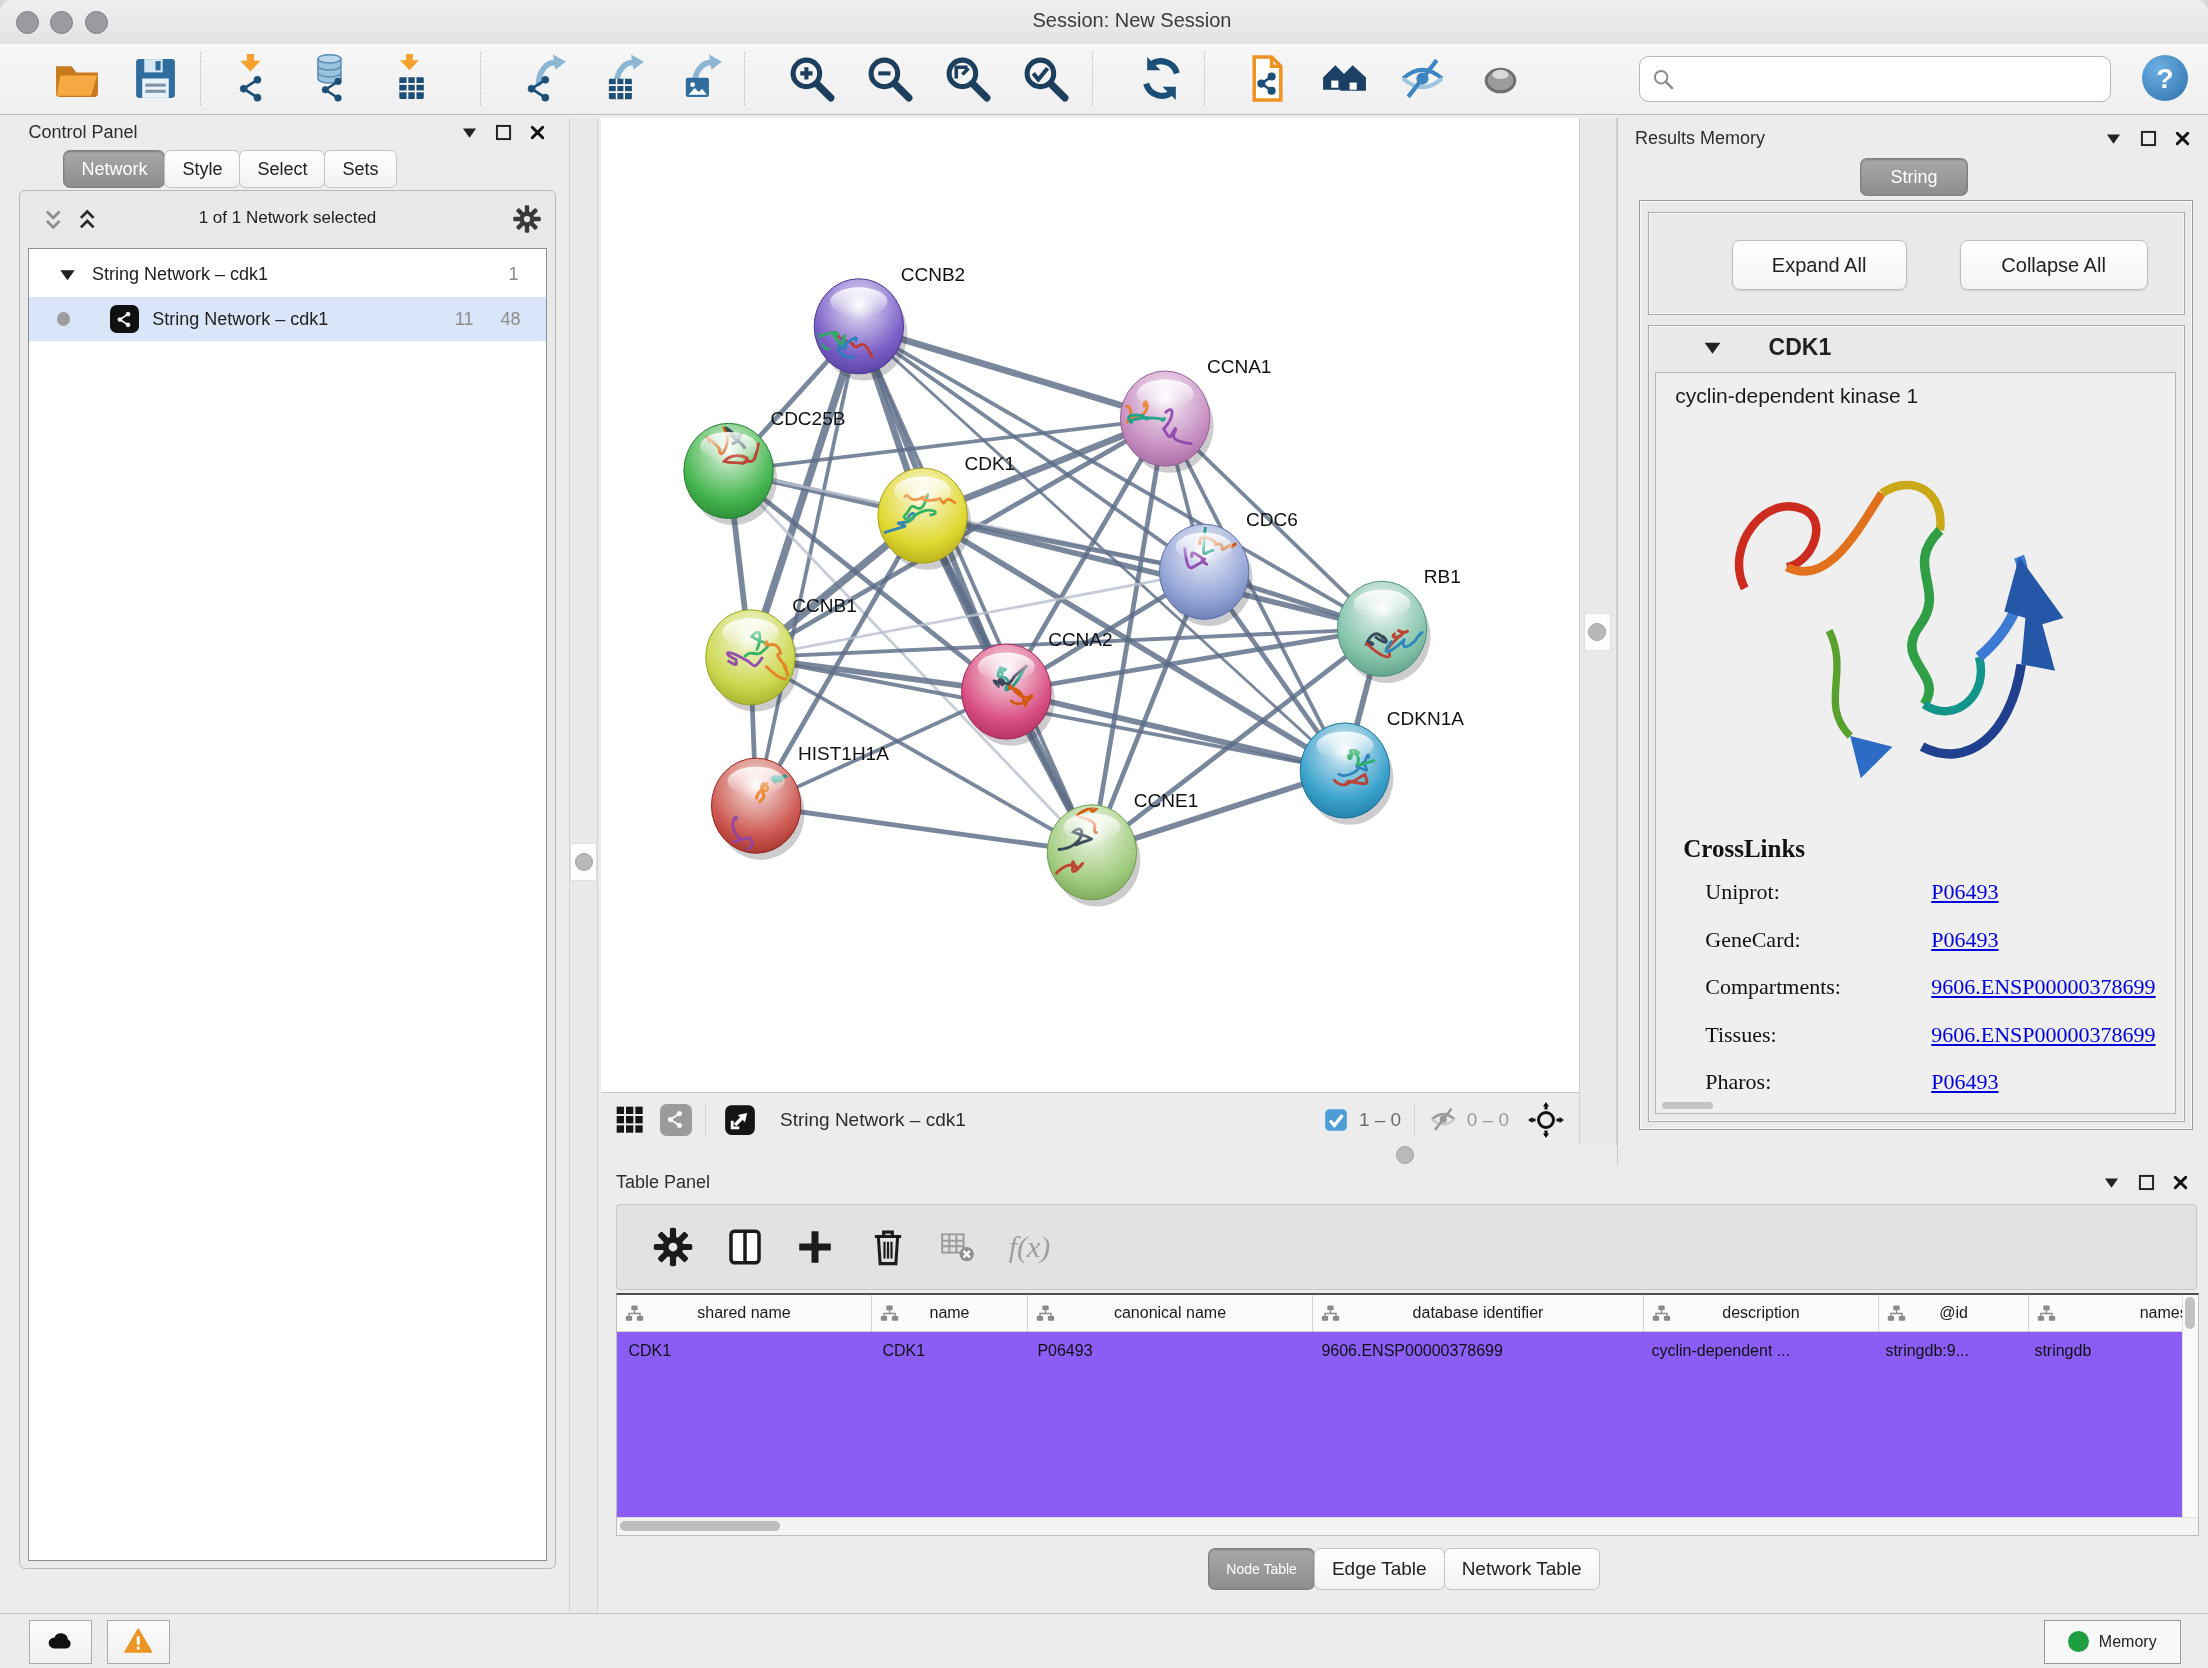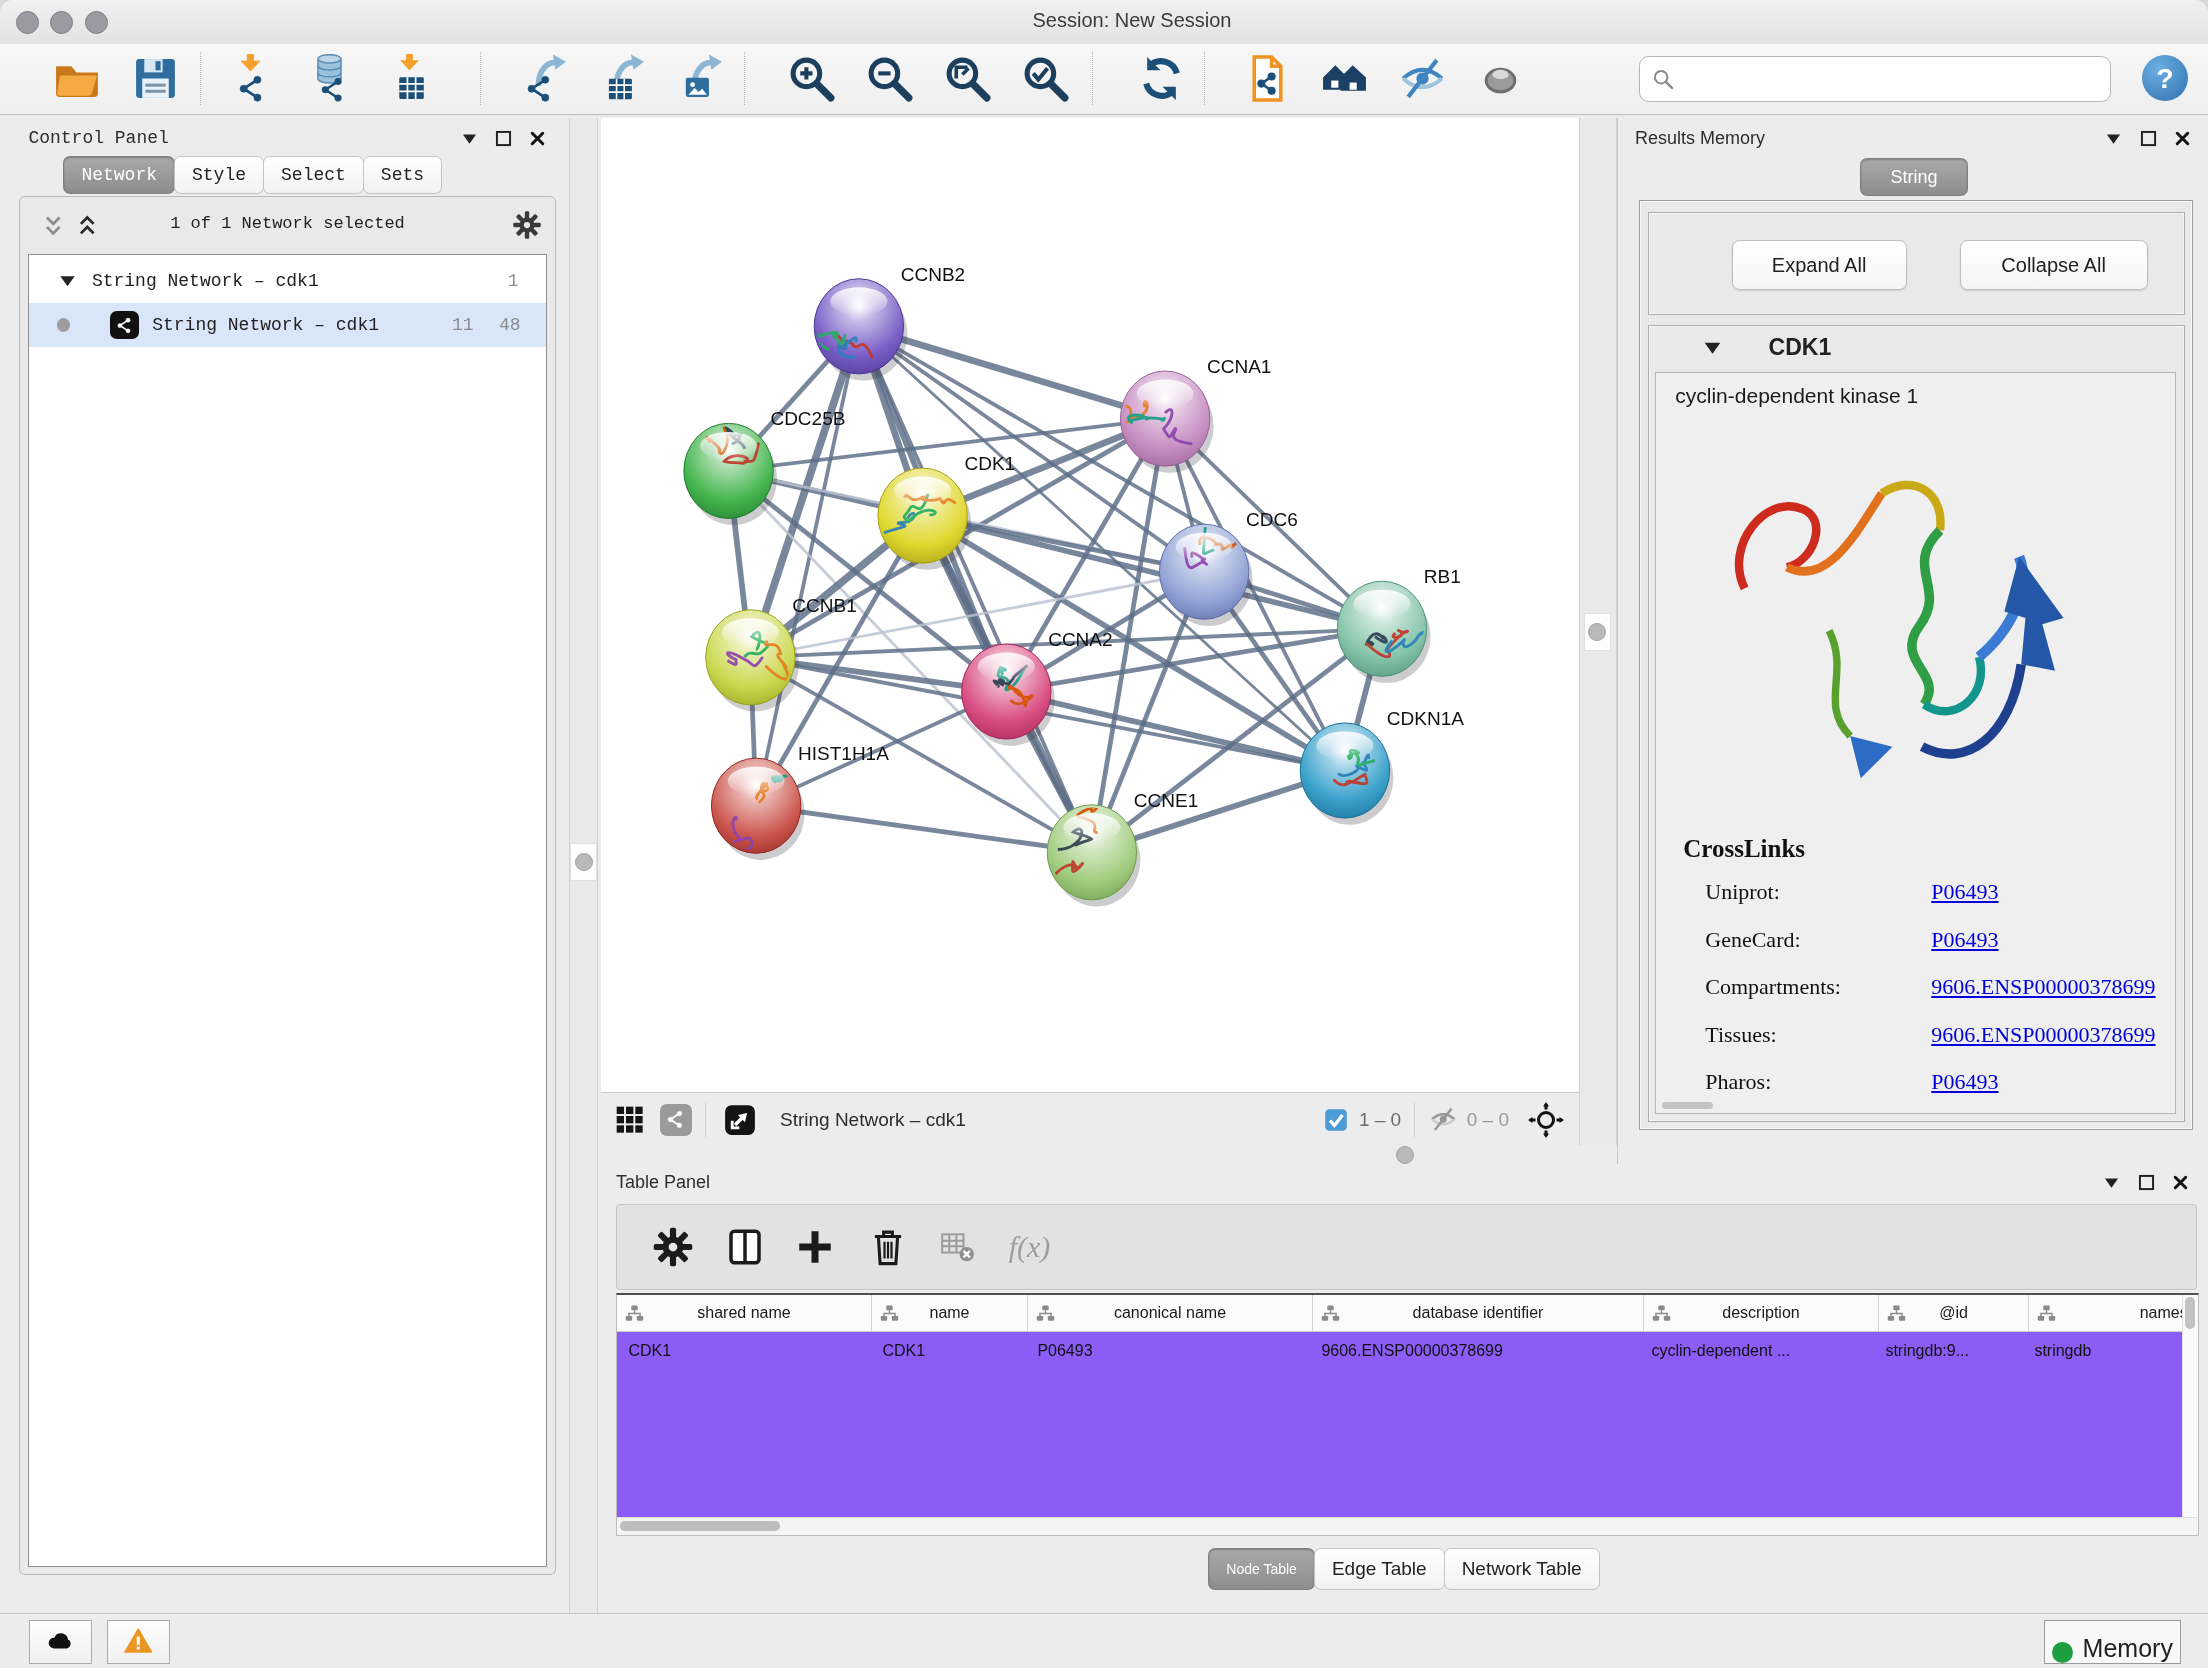--- a/index.html
+++ b/index.html
@@ -32,21 +32,21 @@
   
   .panel-title{font-size:18px;color:#2e2e2e;}
   .panel-icons{position:absolute;display:flex;gap:13.3px;align-items:center;}
   .panel-icons svg{width:21px;height:21px;}
   .tab{height:36px;display:flex;align-items:center;justify-content:center;
     font-size:18px;border:1px solid #c3c3c3;background:linear-gradient(#ffffff,#f2f2f2);
     border-radius:6.7px;margin-left:-1px;padding:0 17px;}
   .tab.sel{background:linear-gradient(#a9a9a9,#8d8d8d);color:#fff;border-color:#808080;
     box-shadow:inset 0 1px 1.9px rgba(0,0,0,.25);}
   
-  .control-panel{left:11.4px;top:118px;width:552px;height:1495px;font-family:Liberation Mono, monospace;}
+  .control-panel{left:11.4px;top:112px;width:552px;height:1495px;}
   .cp-box{position:absolute;left:7.6px;top:78px;width:535px;height:1377px;background:#e9e9e9;
     border:1px solid #b9b9b9;border-radius:5.7px;}
   .cp-toolline{position:absolute;left:0;top:13.3px;width:100%;height:32px;}
   .tree-box{position:absolute;left:7.6px;top:57px;width:517px;height:1311px;background:#fff;
     border:1px solid #8f8f8f;}
   .tree-row{position:absolute;left:0;width:100%;height:44px;display:flex;align-items:center;font-size:18px;}
   .tree-row.sel{background:#d9e6f9;}
   .badge-num{color:#8d8d8d;font-size:18px;}
   .share-chip{width:28.5px;height:28.5px;border-radius:6.7px;background:#111;display:flex;
     align-items:center;justify-content:center;}
@@ -109,21 +109,21 @@
   .tp-hscroll{position:absolute;left:0;bottom:0;width:100%;height:17px;background:#f4f4f4;border-top:1px solid #dedede;}
   .tp-hthumb{position:absolute;left:2.9px;top:2.9px;width:160px;height:10.5px;background:#bdbdbd;border-radius:4.8px;}
   .tp-tabs{position:absolute;left:0;top:384px;width:100%;display:flex;justify-content:center;}
   
   .statusbar{position:absolute;left:0;top:1613px;width:100%;height:55px;background:#ececec;
     border-top:1px solid #c6c6c6;}
   .sb-btn{position:absolute;top:5.7px;width:61px;height:42px;background:linear-gradient(#fdfdfd,#f0f0f0);
     border:1.9px solid #ababab;display:flex;align-items:center;justify-content:center;}
   .sb-btn svg{width:28.5px;height:28.5px;}
   .mem-btn{position:absolute;right:27px;top:5.7px;width:135px;height:42px;background:#f8f8f8;
-    border:1.9px solid #9a9a9a;display:flex;align-items:flex-end;justify-content:center;gap:9.5px;font-size:25px;}
+    border:1.9px solid #9a9a9a;display:flex;align-items:center;justify-content:center;gap:9.5px;font-size:16px;}
   .mem-dot{width:21px;height:21px;border-radius:50%;background:#1d9e3f;}
   .net-label{font-size:20px;fill:#111;font-family:"Liberation Sans",sans-serif;}
 </style>
 </head>
 <body>
 
 <svg width="0" height="0" style="position:absolute">
 <defs>
 <symbol id="sym-share3" viewBox="0 0 48 48">
   <g fill="currentColor" stroke="currentColor">

